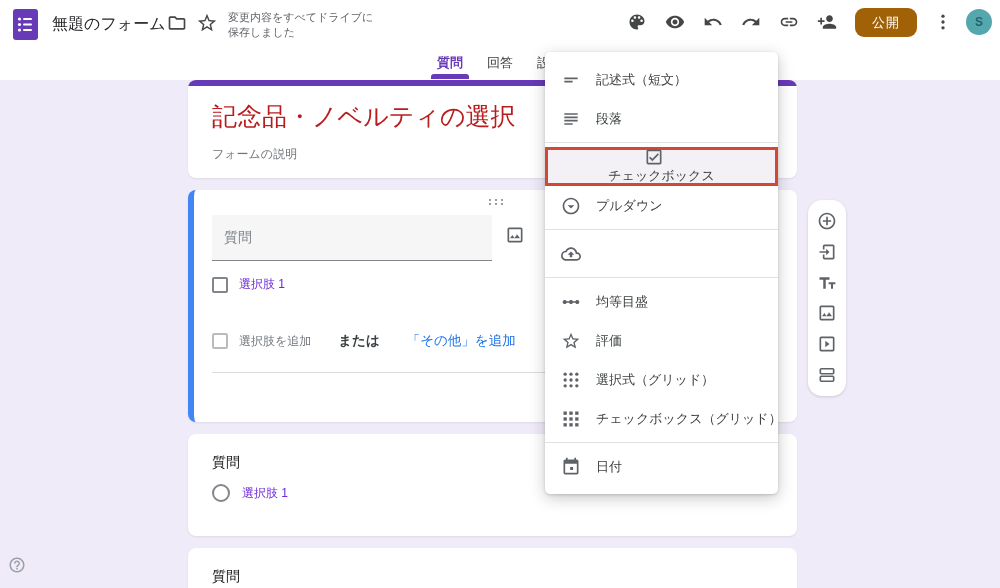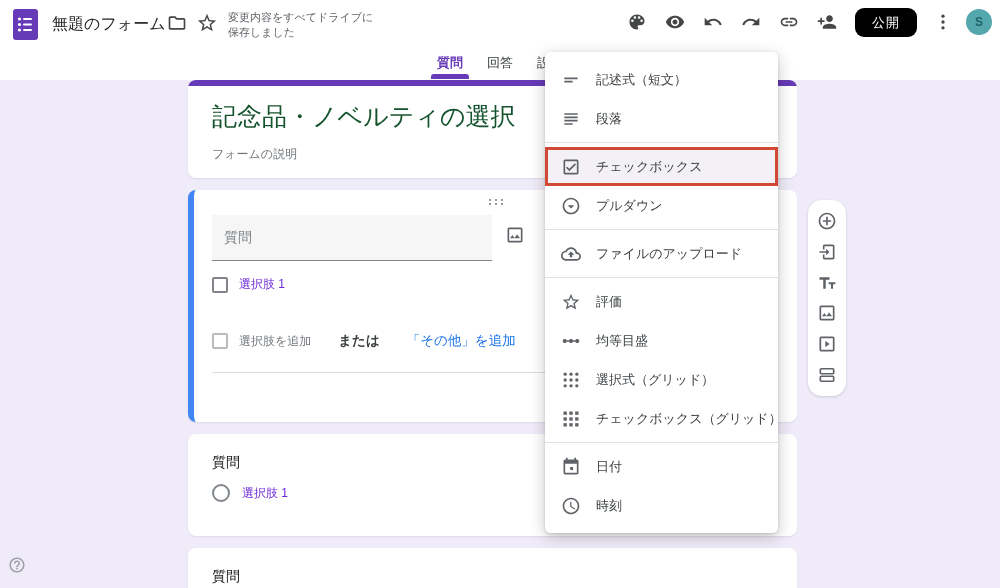--- a/index.html
+++ b/index.html
@@ -22,21 +22,21 @@
   .logo { position:absolute; left:13px; top:9px; }
   .app-title { position:absolute; left:52px; top:14px; font-size:16px; color:#202124; }
   .folder-btn { position:absolute; left:167px; top:13px; }
   .star-btn { position:absolute; left:196px; top:12px; }
   .save-status { position:absolute; left:228px; top:10px; width:152px;
     font-size:11px; line-height:15px; color:#5f6368; }
   .hdr-icons { position:absolute; left:627px; top:12px; display:flex; gap:18px; }
   .hdr-icons .hbtn { width:20px; height:20px; cursor:pointer; }
   .publish-btn {
     position:absolute; left:855px; top:8px; width:62px; height:29px;
-    background:#000000; color:#fff; border:none; border-radius:9px;
+    background:#a16207; color:#fff; border:none; border-radius:9px;
     font-size:13px; font-family:Liberation Mono, monospace; letter-spacing:1px; cursor:pointer;
   }
   .more-btn { position:absolute; left:933px; top:12px; }
   .avatar {
     position:absolute; left:966px; top:9px; width:26px; height:26px;
     border-radius:50%; background:#53a7ad; color:#22646b;
     font-size:12px; font-weight:bold; display:flex; align-items:center; justify-content:center;
   }
 
   
@@ -48,21 +48,21 @@
   .tab.active .tab-ind {
     position:absolute; left:50%; transform:translateX(-50%); top:22px;
     width:38px; height:5px; background:#673ab7; border-radius:3px 3px 0 0; }
 
   
   .column { position:absolute; left:188px; top:80px; width:609px; z-index:1; }
   .card { background:#fff; border-radius:8px; box-shadow:0 1px 2px rgba(0,0,0,.08); position:relative; }
 
   .title-card { height:98px; margin-bottom:12px; overflow:hidden; }
   .title-card .topbar { height:6px; background:#673ab7; border-radius:8px 8px 0 0; }
-  .form-title { margin:14px 24px 0; font-size:25px; color:#14532d; }
+  .form-title { margin:14px 24px 0; font-size:25px; color:#b91c1c; }
   .form-desc { margin:13px 24px 0; font-size:12px; color:#70757a; }
 
   .q-card-active { height:232px; margin-bottom:12px; border-left:6px solid #4285f4; }
   .drag-handle { position:absolute; top:8px; left:50%; transform:translateX(-50%); cursor:grab; }
   .q-input {
     position:absolute; left:18px; top:25px; width:280px; height:46px;
     background:#f6f6f7; border-bottom:1px solid #80868b;
     font-size:14px; color:#80868b; display:flex; align-items:center; padding:0 12px; cursor:text;
   }
   .img-btn { position:absolute; left:311px; top:35px; cursor:pointer; }
@@ -101,20 +101,21 @@
     box-shadow:0 4px 16px rgba(0,0,0,.22), 0 1px 3px rgba(0,0,0,.15);
     z-index:10;
   }
   .menu-item { height:39px; display:flex; align-items:center; padding:0 16px; cursor:pointer;text-align:right; }
   .menu-item .mi { width:20px; height:20px; margin-right:15px; flex:none; }
   .menu-item .mi svg { width:20px; height:20px; fill:#5f6368; }
   .menu-item .mlabel { font-size:13px; color:#3c4043; white-space:nowrap; }
   .menu-item.highlighted {
     background:#f3f1f6;
     box-shadow: inset 0 0 0 3px #d14835;
+    flex-direction: column;
   }
   .menu-divider { height:1px; background:#e0e0e0; margin:4px 0; }
 
   
   .help-btn { position:absolute; left:8px; top:556px; z-index:3; cursor:pointer; }
   .help-btn svg { width:18px; height:18px; fill:#9aa0a6; }
 </style>
 </head>
 <body>
 
@@ -336,40 +337,39 @@
 
   <div class="menu-divider"></div>
 
   <div class="menu-item">
     <span class="mi">
       <svg viewBox="0 0 24 24">
           <path d="M19.35 10.04C18.67 6.59 15.64 4 12 4 9.11 4 6.6 5.64 5.35 8.04 2.34 8.36 0 10.91 0 14c0 3.31 2.69 6 6 6h13c2.76 0 5-2.24 5-5 0-2.64-2.05-4.78-4.65-4.96zM19 18H6c-2.21 0-4-1.79-4-4 0-2.05 1.53-3.76 3.56-3.97l1.07-.11.5-.95C8.08 7.14 9.94 6 12 6c2.62 0 4.88 1.86 5.39 4.43l.3 1.5 1.53.11c1.56.1 2.78 1.41 2.78 2.96 0 1.65-1.35 3-3 3z"></path>
           <path d="M8 13l4-4 4 4h-2.55v3h-2.9v-3z"></path>
         </svg>
     </span>
-    <span class="mlabel">ファイルのアップロード</span>
   </div>
 
   <div class="menu-divider"></div>
 
   <div class="menu-item">
     <span class="mi">
       <svg viewBox="0 0 24 24">
+          <path d="M19.5 9.5c-1.03 0-1.9.62-2.29 1.5h-2.92c-.39-.88-1.26-1.5-2.29-1.5s-1.9.62-2.29 1.5H6.79c-.39-.88-1.26-1.5-2.29-1.5C3.12 9.5 2 10.62 2 12s1.12 2.5 2.5 2.5c1.03 0 1.9-.62 2.29-1.5h2.92c.39.88 1.26 1.5 2.29 1.5s1.9-.62 2.29-1.5h2.92c.39.88 1.26 1.5 2.29 1.5 1.38 0 2.5-1.12 2.5-2.5s-1.12-2.5-2.5-2.5z"></path>
+        </svg>
+    </span>
+    <span class="mlabel">均等目盛</span>
+  </div>
+  <div class="menu-item">
+    <span class="mi">
+      <svg viewBox="0 0 24 24">
           <path d="M22 9.24l-7.19-.62L12 2 9.19 8.63 2 9.24l5.46 4.73L5.82 21 12 17.27 18.18 21l-1.63-7.03L22 9.24zM12 15.4l-3.76 2.27 1-4.28-3.32-2.88 4.38-.38L12 6.1l1.71 4.04 4.38.38-3.32 2.88 1 4.28L12 15.4z"></path>
         </svg>
     </span>
     <span class="mlabel">評価</span>
-  </div>
-  <div class="menu-item">
-    <span class="mi">
-      <svg viewBox="0 0 24 24">
-          <path d="M19.5 9.5c-1.03 0-1.9.62-2.29 1.5h-2.92c-.39-.88-1.26-1.5-2.29-1.5s-1.9.62-2.29 1.5H6.79c-.39-.88-1.26-1.5-2.29-1.5C3.12 9.5 2 10.62 2 12s1.12 2.5 2.5 2.5c1.03 0 1.9-.62 2.29-1.5h2.92c.39.88 1.26 1.5 2.29 1.5s1.9-.62 2.29-1.5h2.92c.39.88 1.26 1.5 2.29 1.5 1.38 0 2.5-1.12 2.5-2.5s-1.12-2.5-2.5-2.5z"></path>
-        </svg>
-    </span>
-    <span class="mlabel">均等目盛</span>
   </div>
   <div class="menu-item">
     <span class="mi">
       <svg viewBox="0 0 24 24">
           <circle cx="5" cy="5" r="2"></circle>
           <circle cx="12" cy="5" r="2"></circle>
           <circle cx="19" cy="5" r="2"></circle>
           <circle cx="5" cy="12" r="2"></circle>
           <circle cx="12" cy="12" r="2"></circle>
           <circle cx="19" cy="12" r="2"></circle>
@@ -400,27 +400,19 @@
   <div class="menu-divider"></div>
 
   <div class="menu-item">
     <span class="mi">
       <svg viewBox="0 0 24 24">
           <path d="M19 3h-1V1h-2v2H8V1H6v2H5c-1.11 0-1.99.9-1.99 2L3 19c0 1.1.89 2 2 2h14c1.1 0 2-.9 2-2V5c0-1.1-.9-2-2-2zm0 16H5V8h14v11zM11 12h3.5v3.5H11z"></path>
         </svg>
     </span>
     <span class="mlabel">日付</span>
   </div>
-  <div class="menu-item">
-    <span class="mi">
-      <svg viewBox="0 0 24 24">
-          <path d="M11.99 2C6.47 2 2 6.48 2 12s4.47 10 9.99 10C17.52 22 22 17.52 22 12S17.52 2 11.99 2zM12 20c-4.42 0-8-3.58-8-8s3.58-8 8-8 8 3.58 8 8-3.58 8-8 8zm.5-13H11v6l5.25 3.15.75-1.23-4.5-2.67z"></path>
-        </svg>
-    </span>
-    <span class="mlabel">時刻</span>
-  </div>
 </div>
 
 <span class="help-btn">
   <svg viewBox="0 0 24 24">
       <path d="M11 18h2v-2h-2v2zm1-16C6.48 2 2 6.48 2 12s4.48 10 10 10 10-4.48 10-10S17.52 2 12 2zm0 18c-4.41 0-8-3.59-8-8s3.59-8 8-8 8 3.59 8 8-3.59 8-8 8zm0-14c-2.21 0-4 1.79-4 4h2c0-1.1.9-2 2-2s2 .9 2 2c0 2-3 1.75-3 5h2c0-2.25 3-2.5 3-5 0-2.21-1.79-4-4-4z"></path>
     </svg>
 </span>
 
 </body></html>

